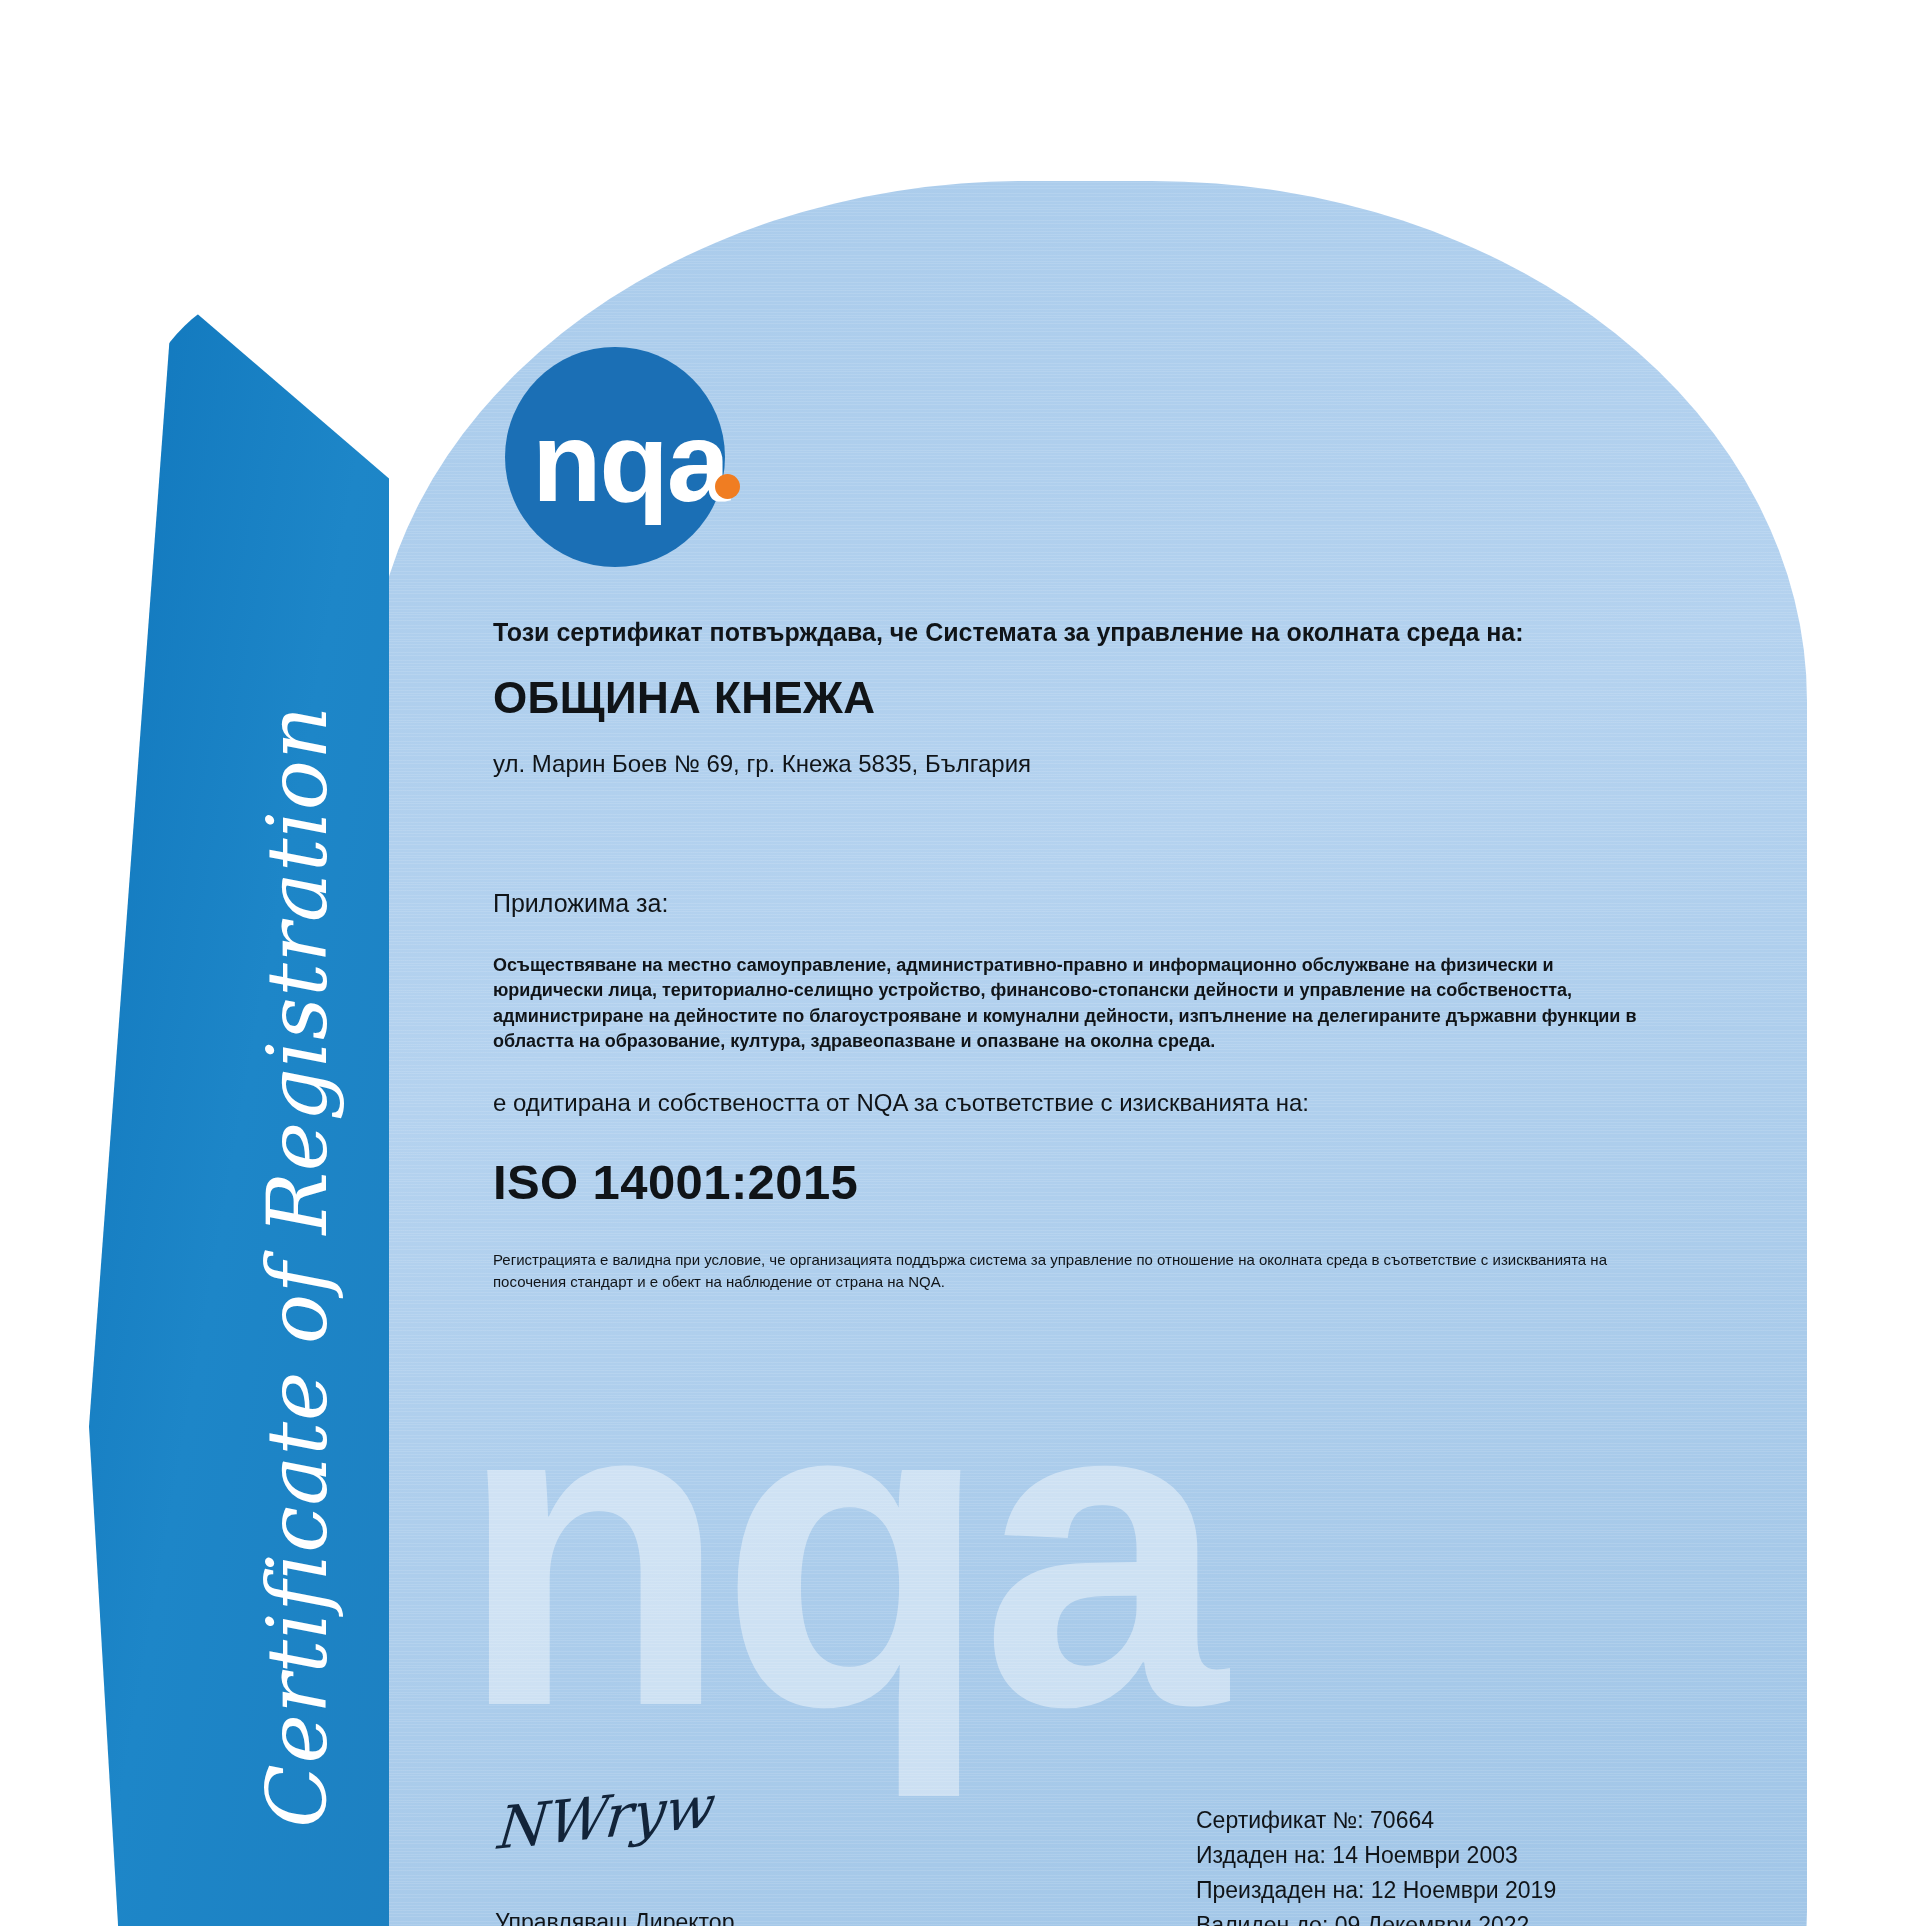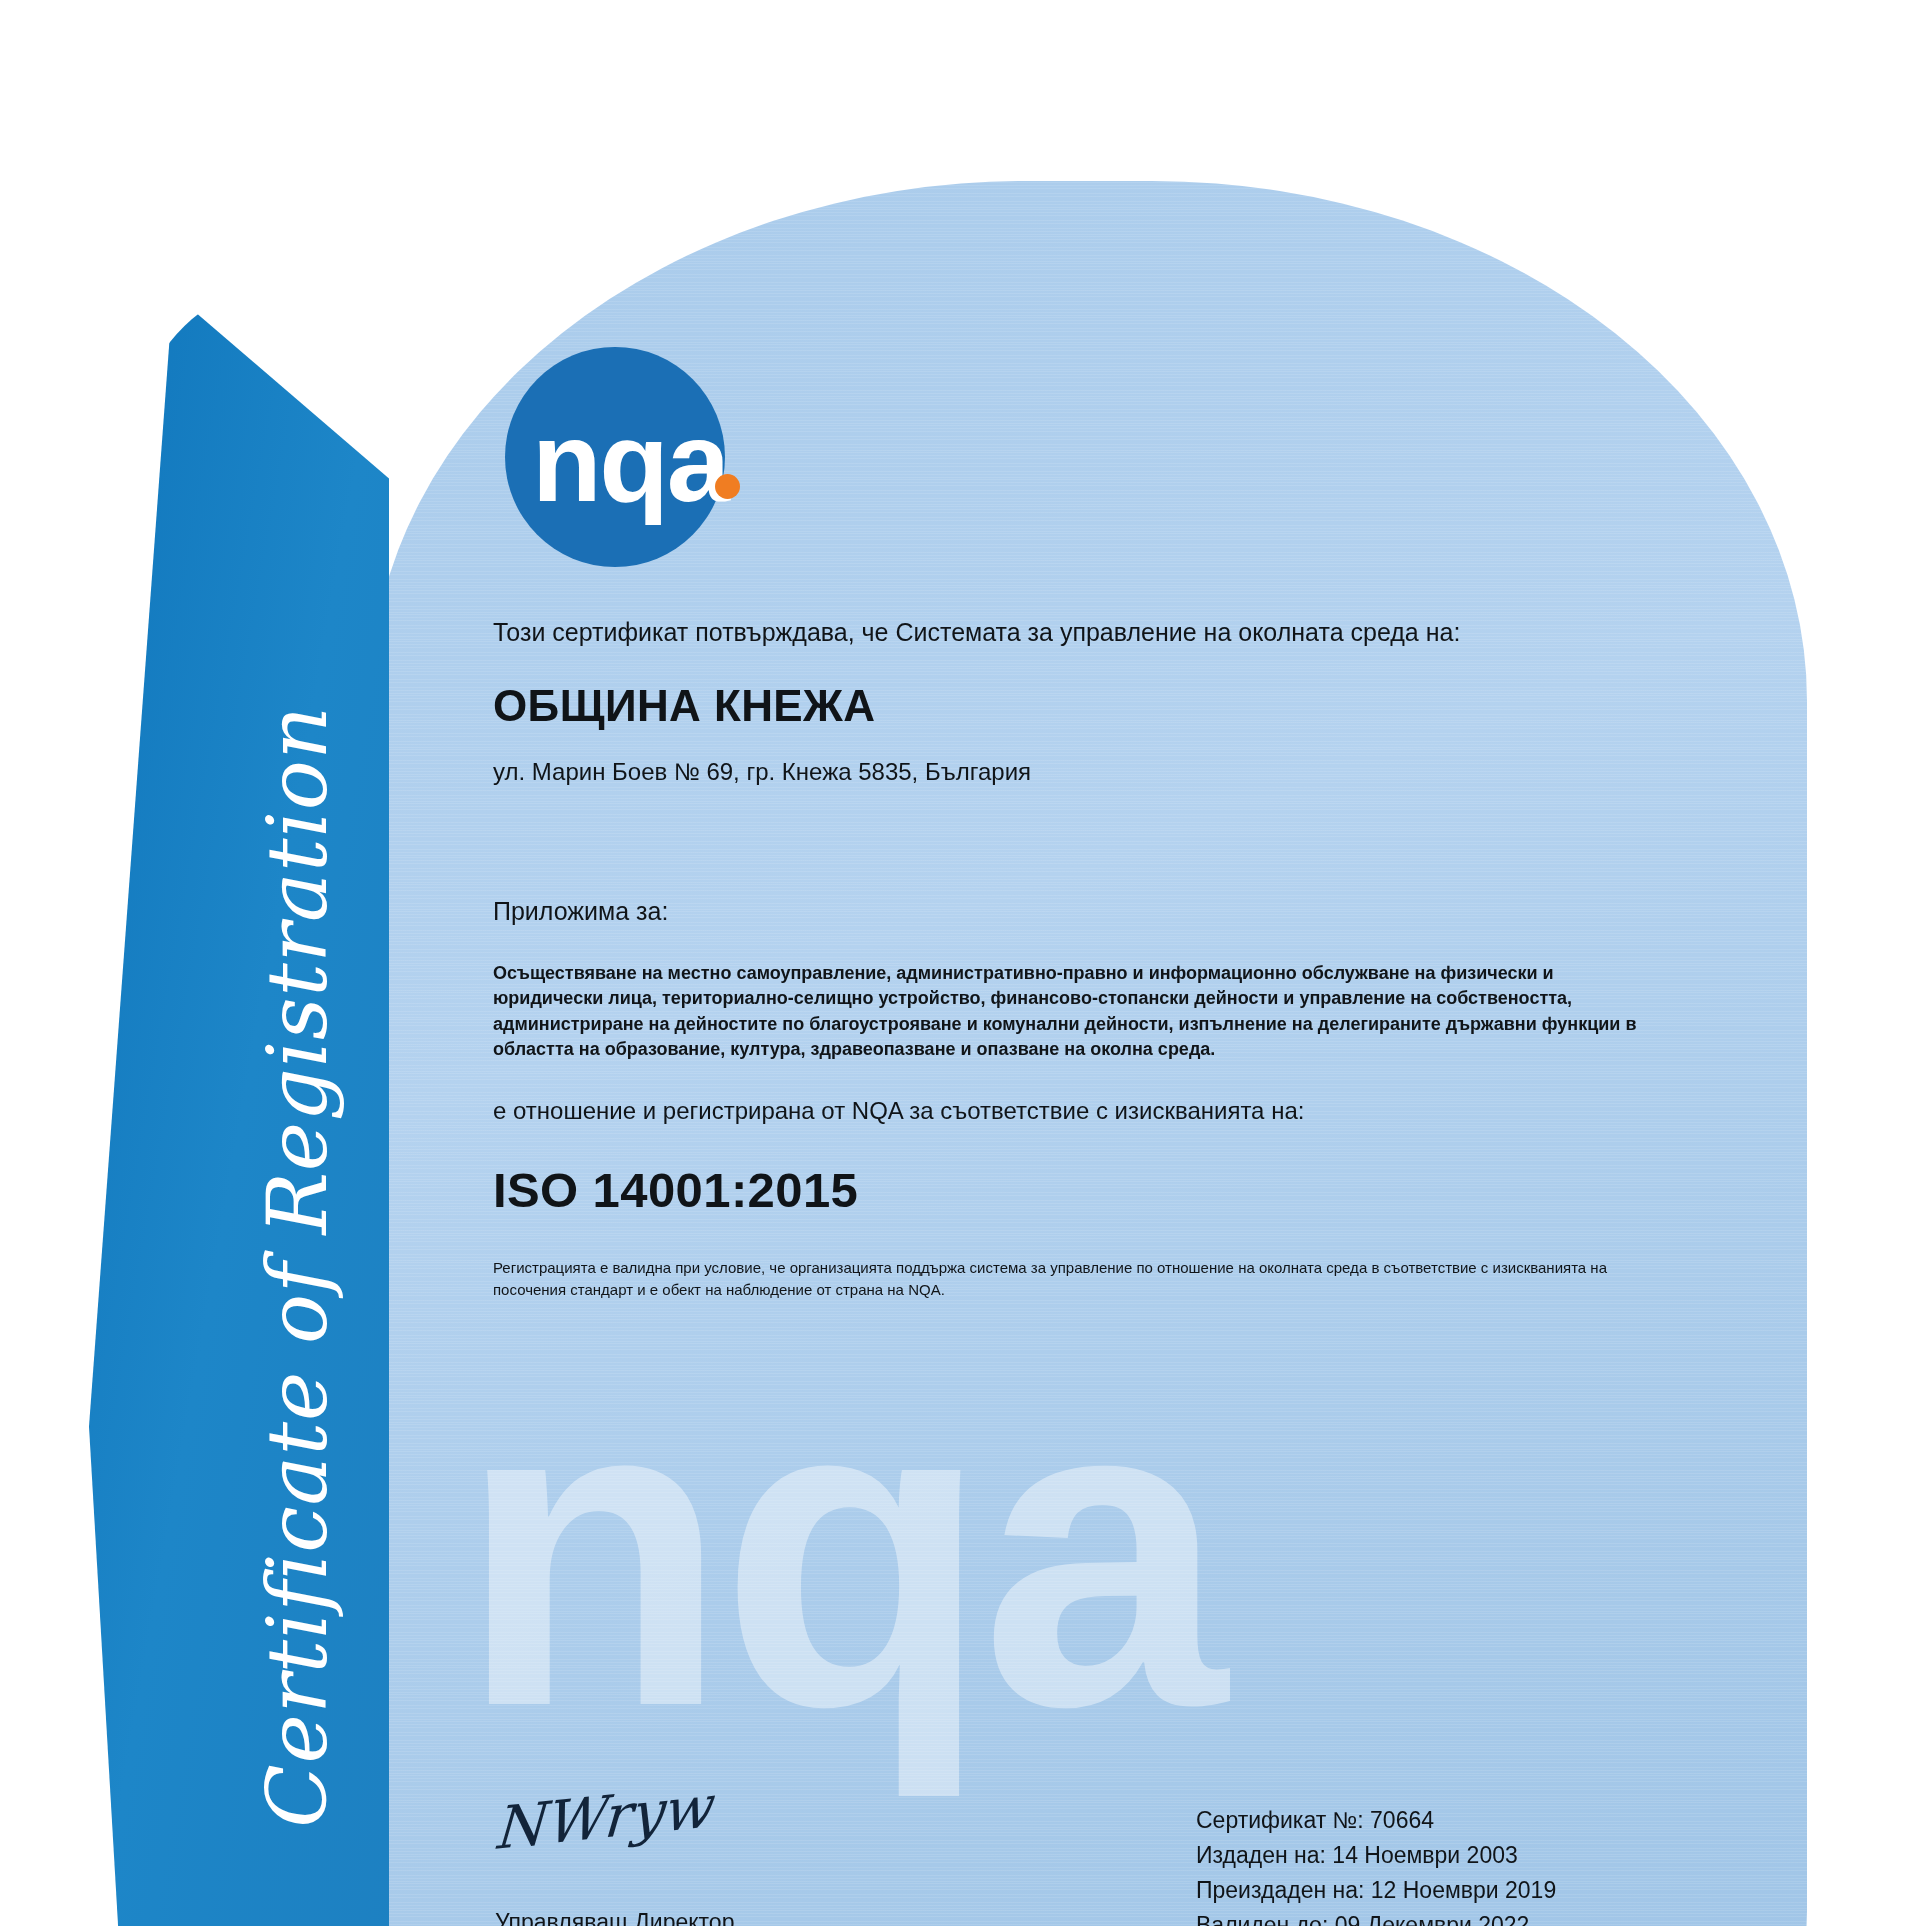--- a/index.html
+++ b/index.html
@@ -130,21 +130,22 @@
   .content {
     position: absolute;
     left: 493px;
     top: 616px;
     width: 1175px;
     color: #101418;
   }
   .line-intro {
     font-size: 25px;
     line-height: 1.35;
-    margin-bottom: 31px;
+    margin-bottom: 23px;
+    font-weight: bold;
   }
   .org-name {
     font-size: 44px;
     font-weight: 700;
     letter-spacing: 0.4px;
     margin-bottom: 27px;
   }
   .org-address {
     font-size: 24px;
     margin-bottom: 111px;
@@ -229,21 +230,21 @@
     <div class="logo-text">nqa</div>
     <div class="logo-dot"></div>
   </div>
 
   <div class="content">
     <div class="line-intro">Този сертификат потвърждава, че Системата за управление на околната среда на:</div>
     <div class="org-name">ОБЩИНА КНЕЖА</div>
     <div class="org-address">ул. Марин Боев № 69, гр. Кнежа 5835, България</div>
     <div class="scope-label">Приложима за:</div>
     <div class="scope-text">Осъществяване на местно самоуправление, административно-правно и информационно обслужване на физически и юридически лица, териториално-селищно устройство, финансово-стопански дейности и управление на собствеността, администриране на дейностите по благоустрояване и комунални дейности, изпълнение на делегираните държавни функции в областта на образование, култура, здравеопазване и опазване на околна среда.</div>
-    <div class="audited-line">е отношение и регистрирана от NQA за съответствие с изискванията на:</div>
+    <div class="audited-line">е одитирана и собствеността от NQA за съответствие с изискванията на:</div>
     <div class="standard">ISO 14001:2015</div>
     <div class="validity">Регистрацията е валидна при условие, че организацията поддържа система за управление по отношение на околната среда в съответствие с изискванията на посочения стандарт и е обект на наблюдение от страна на NQA.</div>
   </div>
 
   <div class="sig-block">
     <div class="signature">NWryw</div>
     <div class="sig-title">Управляващ Директор</div>
   </div>
 
   <div class="meta">

